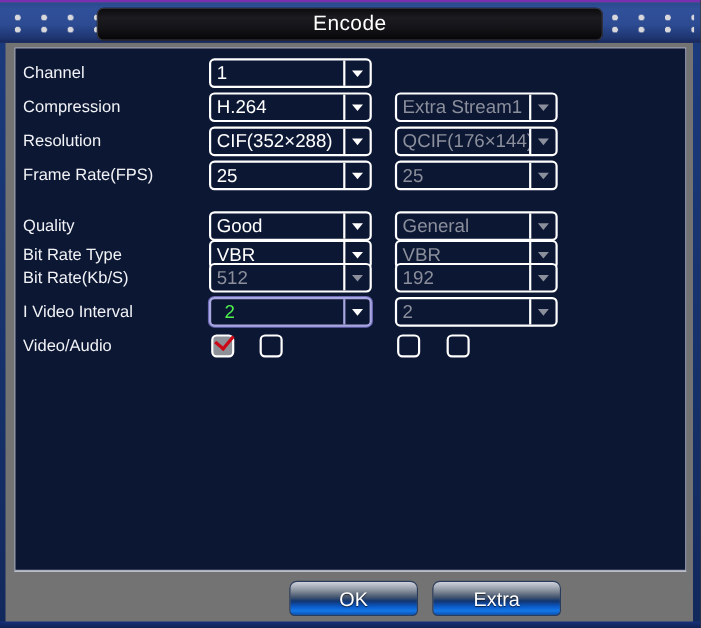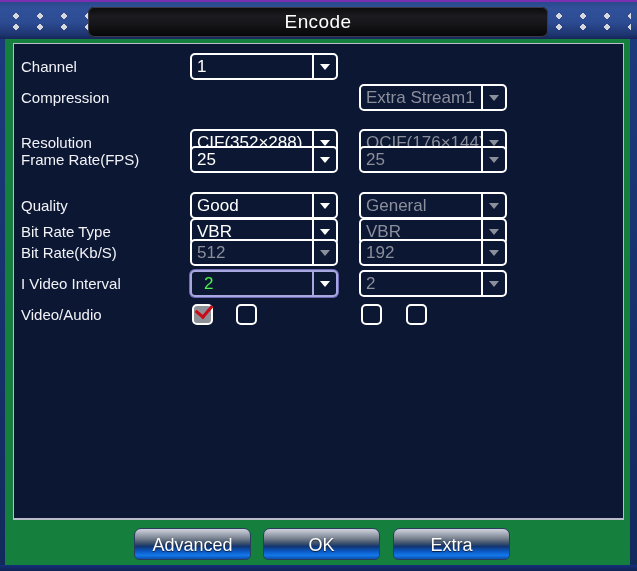--- a/index.html
+++ b/index.html
@@ -7,21 +7,21 @@
     padding: 0;
     background: #000;
   }
   body {
     font-family: "Liberation Sans", sans-serif;
   }
   .window {
     position: relative;
     width: 637px;
     height: 571px;
-    background: #15803d;
+    background: #737373;
     box-sizing: border-box;
     overflow: hidden;
   }
   
   .titlebar {
     position: absolute;
     left: 0;
     top: 0;
     width: 637px;
     height: 39px;
@@ -239,28 +239,34 @@
           <div class="label">Channel</div>
           <div class="dd c1">
             <div class="val">1</div>
             <div class="arrowbox">
               <div class="arrow"></div>
             </div>
           </div>
         </div>
         <div class="row" style="top: 40px;">
           <div class="label">Compression</div>
+          <div class="dd c1">
+            <div class="val">H.264</div>
+            <div class="arrowbox">
+              <div class="arrow"></div>
+            </div>
+          </div>
           <div class="dd c2 disabled">
             <div class="val">Extra Stream1</div>
             <div class="arrowbox">
               <div class="arrow"></div>
             </div>
           </div>
         </div>
-        <div class="row" style="top: 85px;">
+        <div class="row" style="top: 71px;">
           <div class="label">Resolution</div>
           <div class="dd c1">
             <div class="val">CIF(352×288)</div>
             <div class="arrowbox">
               <div class="arrow"></div>
             </div>
           </div>
           <div class="dd c2 disabled">
             <div class="val">QCIF(176×144)</div>
             <div class="arrowbox">
@@ -351,18 +357,17 @@
           <div class="cb" style="left: 222px;"></div>
           <div class="cb" style="left: 347px;"></div>
           <div class="cb" style="left: 392px;"></div>
         </div>
       </div>
   </div>
 
   <div class="divider"></div>
 
   <div class="btnbar">
-    <div class="btn btn-advanced">Advanced</div>
     <div class="btn btn-ok">OK</div>
     <div class="btn btn-cancel">Extra</div>
   </div>
 
 </div>
 
 </body></html>

